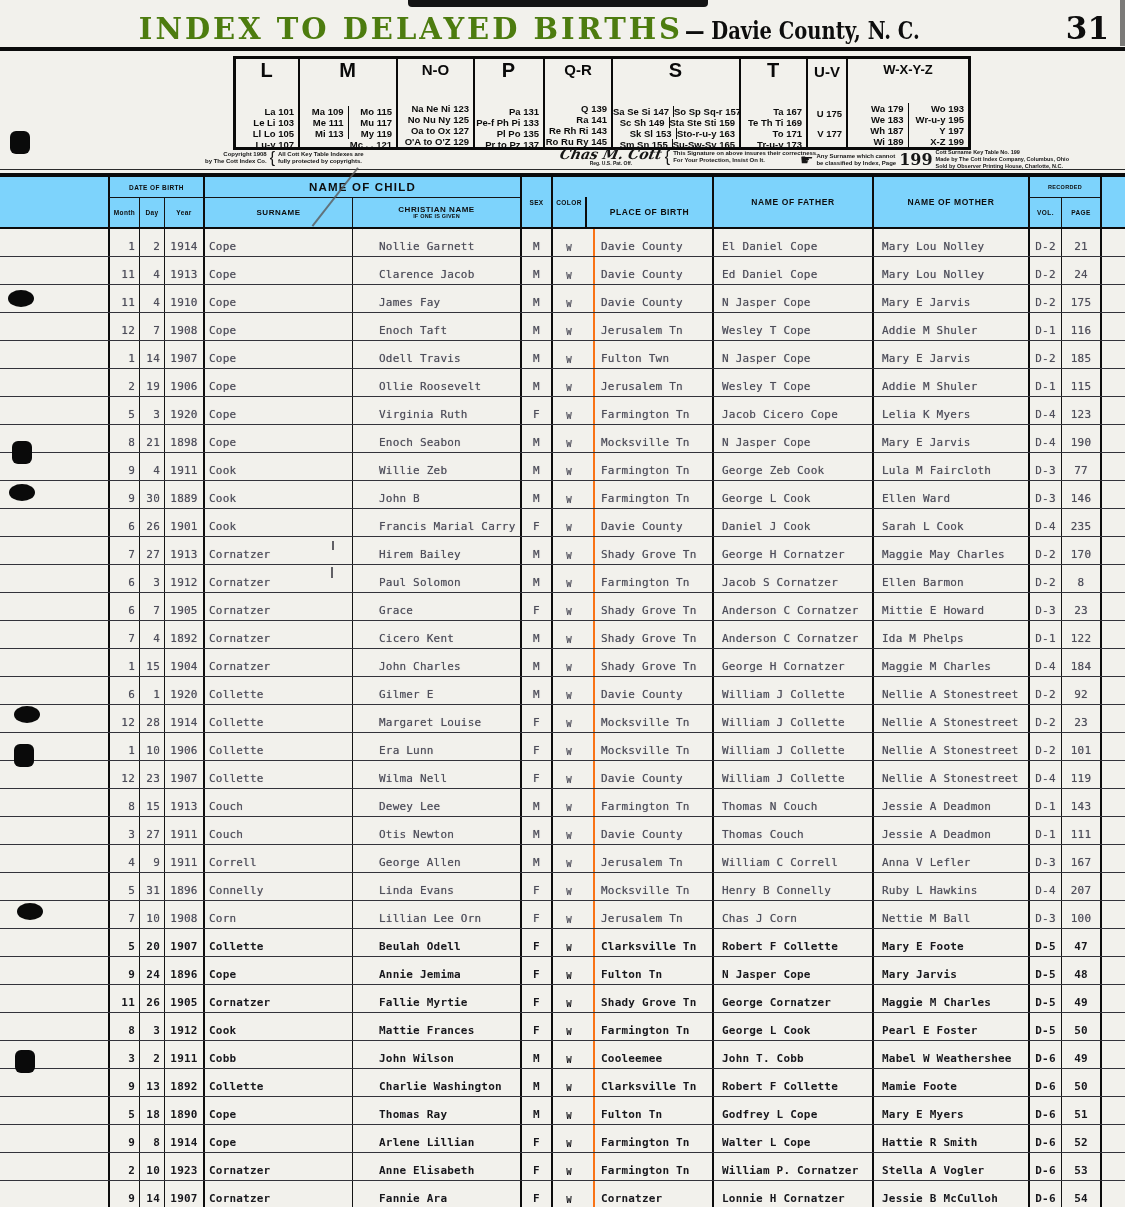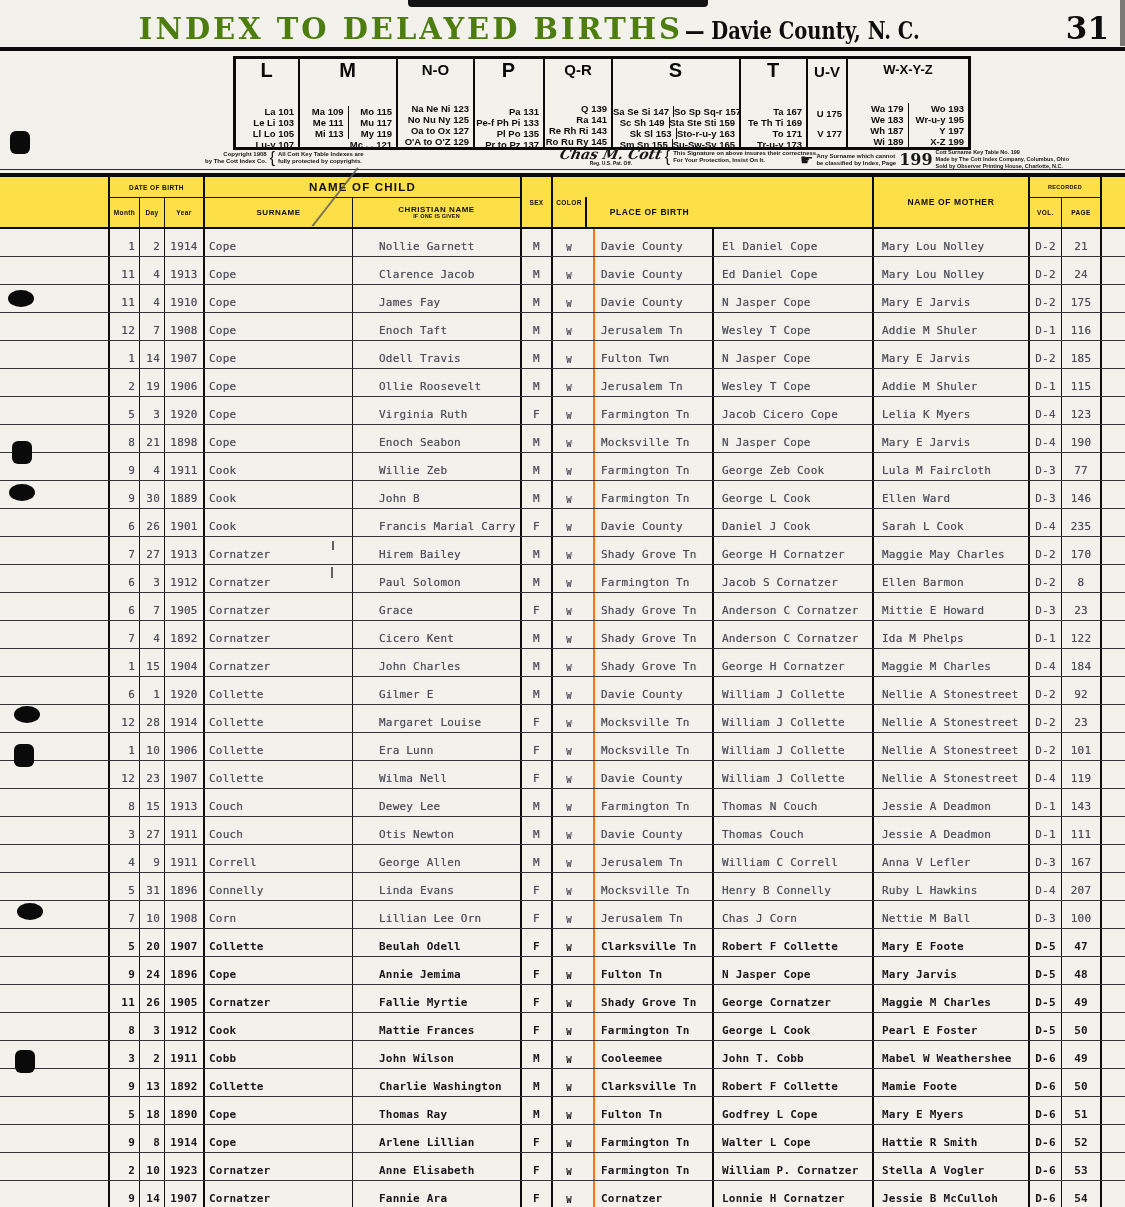--- a/index.html
+++ b/index.html
@@ -40,21 +40,21 @@
   .fp-sig{font-family:"DejaVu Serif","Liberation Serif",serif;font-style:italic;font-weight:700;font-size:14px;transform:skewX(-12deg);line-height:12px;}
   .fp-sig-sub{font-weight:700;font-size:5px;text-align:center;line-height:6px;}
   .fp-hand{font-size:15px;line-height:15px;}
   .fp-big{font-weight:700;font-size:16px;font-family:"DejaVu Serif",serif;}
   .pre-rule{position:absolute;top:169px;left:0;width:1125px;height:1px;background:#2b2b2b;}
 
   
   .register{position:absolute;top:173px;left:0;width:1125px;
     --cols:108px 31px 25px 39px 149px 168px 31px 34px 127px 160px 156px 33px 39px 25px;}
   .reg-header{display:grid;grid-template-columns:var(--cols);grid-template-rows:21px 29px;
-    border-top:4px solid #0b0b0b;border-bottom:2.5px solid #0b0b0b;background:#fde047;}
+    border-top:4px solid #0b0b0b;border-bottom:2.5px solid #0b0b0b;background:#7dd3fc;}
   .h{display:flex;align-items:center;justify-content:center;text-align:center;font-weight:700;color:#0d0d0d;box-sizing:border-box;}
   .h-span{grid-row:1 / span 2;}
   .bl1{border-left:1px solid #141414;} .bl2{border-left:2px solid #0c0c0c;} .bb1{border-bottom:1px solid #141414;}
   .fz55{font-size:5.5px;letter-spacing:.3px;} .fz6{font-size:6.5px;letter-spacing:.4px;}
   .fz8{font-size:8px;letter-spacing:.5px;} .fz85{font-size:8.5px;letter-spacing:.6px;}
   .fz11{font-size:11.5px;letter-spacing:1.2px;}
   .two-line{flex-direction:column;line-height:7px;}
   .note{font-size:5.5px;letter-spacing:.2px;font-weight:700;}
 
   .reg-body{background:#f2f1ec;}
@@ -308,20 +308,21 @@
   <div class="pre-rule"></div>
 
   <div class="register">
     <div class="reg-header">
       <div class="h" style="grid-row:1 / span 2;"></div>
       <div class="h fz6 bl2 bb1" style="grid-column:2 / span 3;">DATE OF BIRTH</div>
       <div class="h fz11 bl2 bb1" style="grid-column:5 / span 2;">NAME OF CHILD</div>
       <div class="h fz6 bl2 h-span" style="grid-column:7;">SEX</div>
       <div class="h fz6 bl2 h-span" style="grid-column:8;">COLOR</div>
       <div class="h fz85 bl2 h-span" style="grid-column:9;margin-top:20px;">PLACE OF BIRTH</div>
+      <div class="h fz85 bl2 h-span" style="grid-column:10;">NAME OF FATHER</div>
       <div class="h fz85 bl2 h-span" style="grid-column:11;">NAME OF MOTHER</div>
       <div class="h fz55 bl2 bb1" style="grid-column:12 / span 2;">RECORDED</div>
       <div class="h bl2 h-span" style="grid-column:14;"></div>
       <div class="h fz6 bl2" style="grid-column:2;grid-row:2;">Month</div>
       <div class="h fz6 bl1" style="grid-column:3;grid-row:2;">Day</div>
       <div class="h fz6 bl1" style="grid-column:4;grid-row:2;">Year</div>
       <div class="h fz8 bl2" style="grid-column:5;grid-row:2;">SURNAME</div>
       <div class="h bl1 two-line" style="grid-column:6;grid-row:2;">
         <span class="fz8">CHRISTIAN NAME</span>
         <span class="note">IF ONE IS GIVEN</span>

